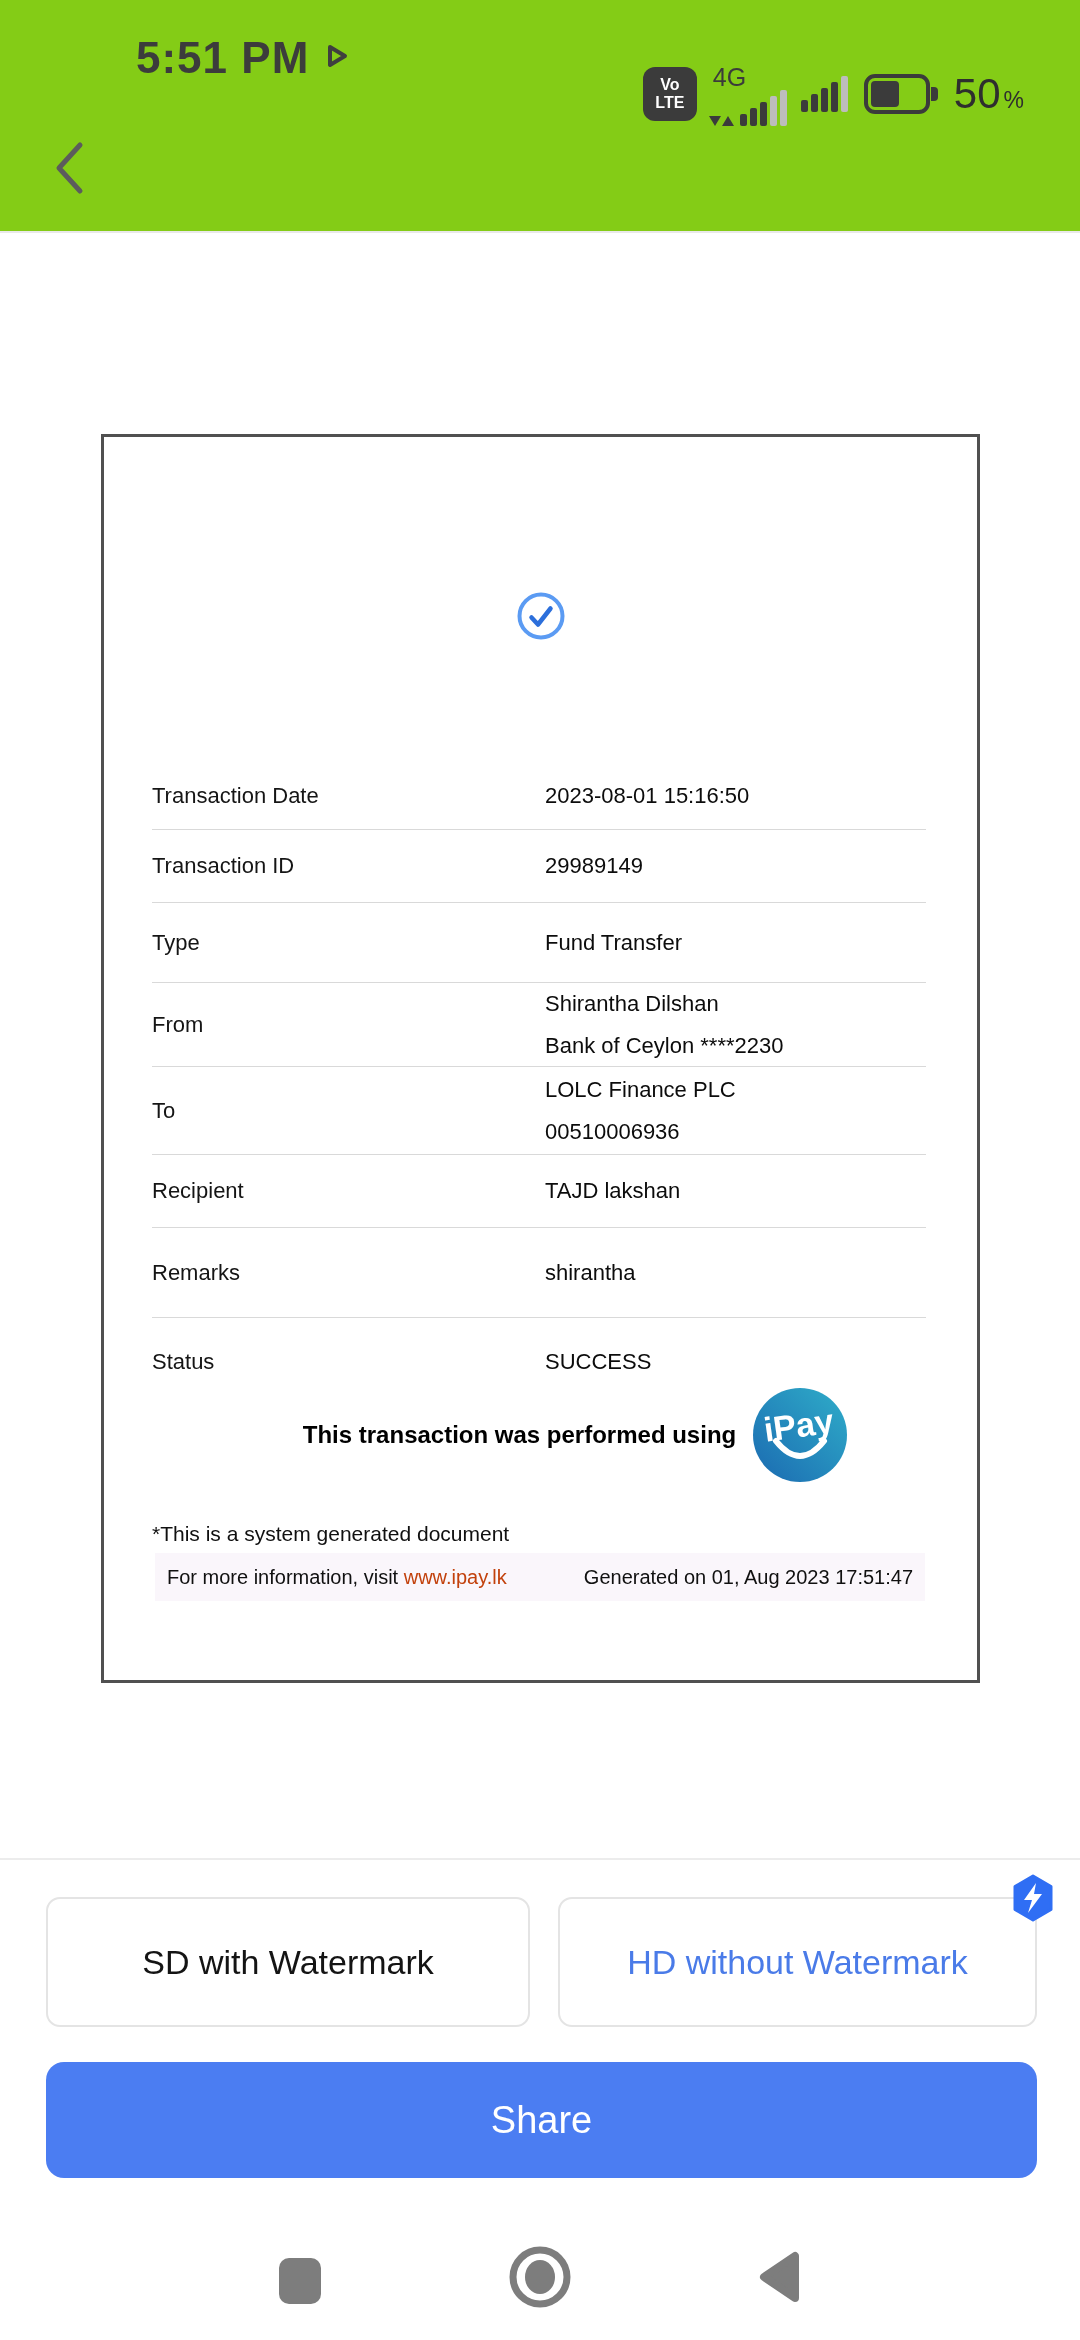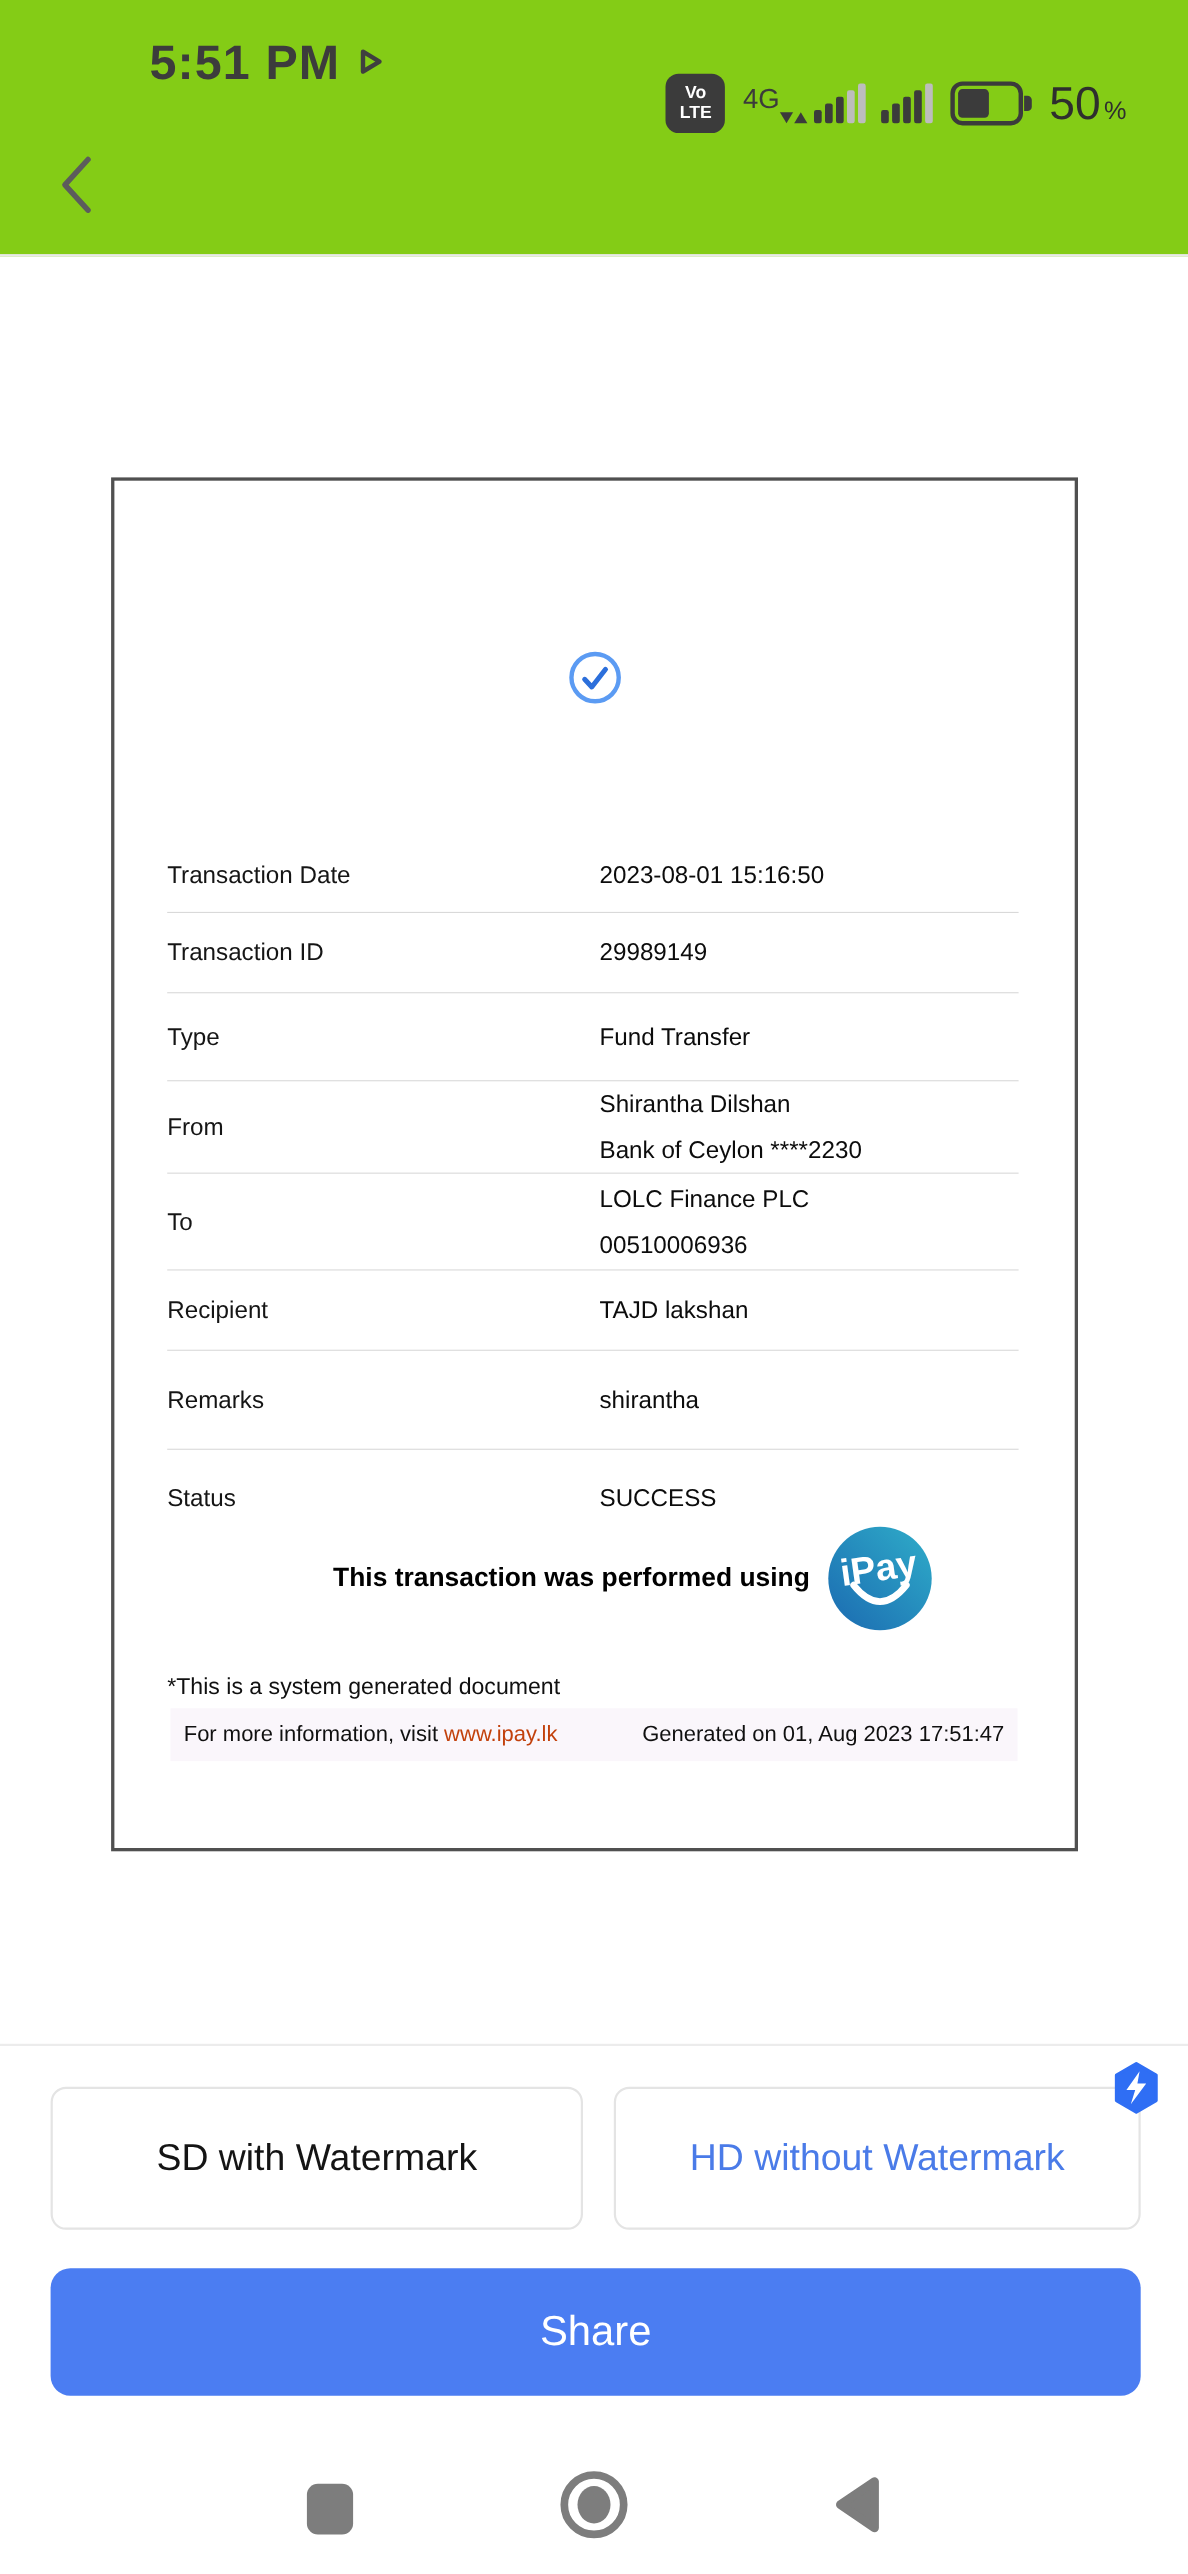--- a/index.html
+++ b/index.html
@@ -17,21 +17,21 @@
   }
   .time-row{position:absolute;left:136px;top:30px;height:56px;display:flex;align-items:center;gap:16px;}
   .time{font-size:44px;font-weight:600;color:#3c3c3c;letter-spacing:1px;}
 
   .status-right{position:absolute;right:56px;top:26px;height:68px;display:flex;align-items:center;gap:12px;margin-top:34px;}
   .volte{
     width:54px;height:54px;background:#3b3b3b;border-radius:12px;color:#fff;
     display:flex;flex-direction:column;align-items:center;justify-content:center;
     font-size:16px;font-weight:bold;line-height:18px;
   }
-  .sig-group{display:flex;flex-direction:row;align-items:flex-start;}
+  .sig-group{display:flex;flex-direction:column;align-items:flex-start;}
   .fourg{font-size:25px;color:#3b3b3b;margin-left:4px;margin-bottom:-2px;}
   .sig-row{display:flex;align-items:flex-end;gap:3px;}
   .arrows{display:flex;align-items:flex-end;margin-right:3px;gap:1px;}
   .arr-dn{width:0;height:0;border-left:6px solid transparent;border-right:6px solid transparent;border-top:10px solid #3b3b3b;}
   .arr-up{width:0;height:0;border-left:6px solid transparent;border-right:6px solid transparent;border-bottom:10px solid #3b3b3b;margin-bottom:0px;}
   .bar{width:7px;border-radius:2px;background:#3b3b3b;}
   .bar.gray{background:#bdbdbd;}
   .h1{height:12px;} .h2{height:18px;} .h3{height:24px;} .h4{height:30px;} .h5{height:36px;}
   .sig2{display:flex;align-items:flex-end;gap:3px;margin-left:2px;}
   .battery{position:relative;width:76px;height:40px;margin-left:4px;}

